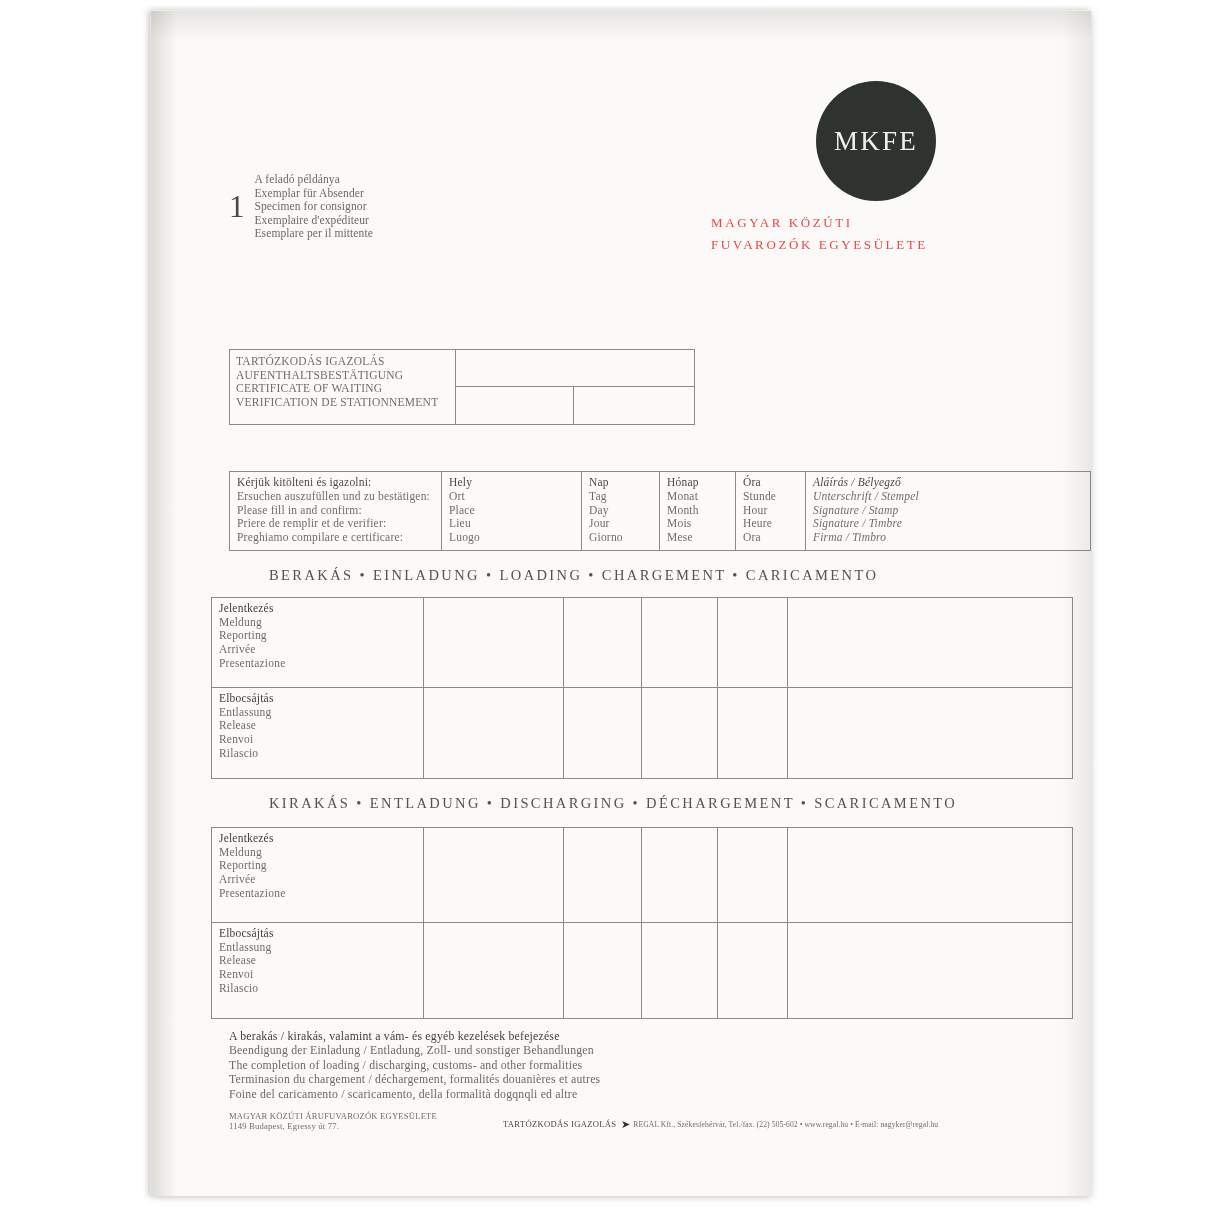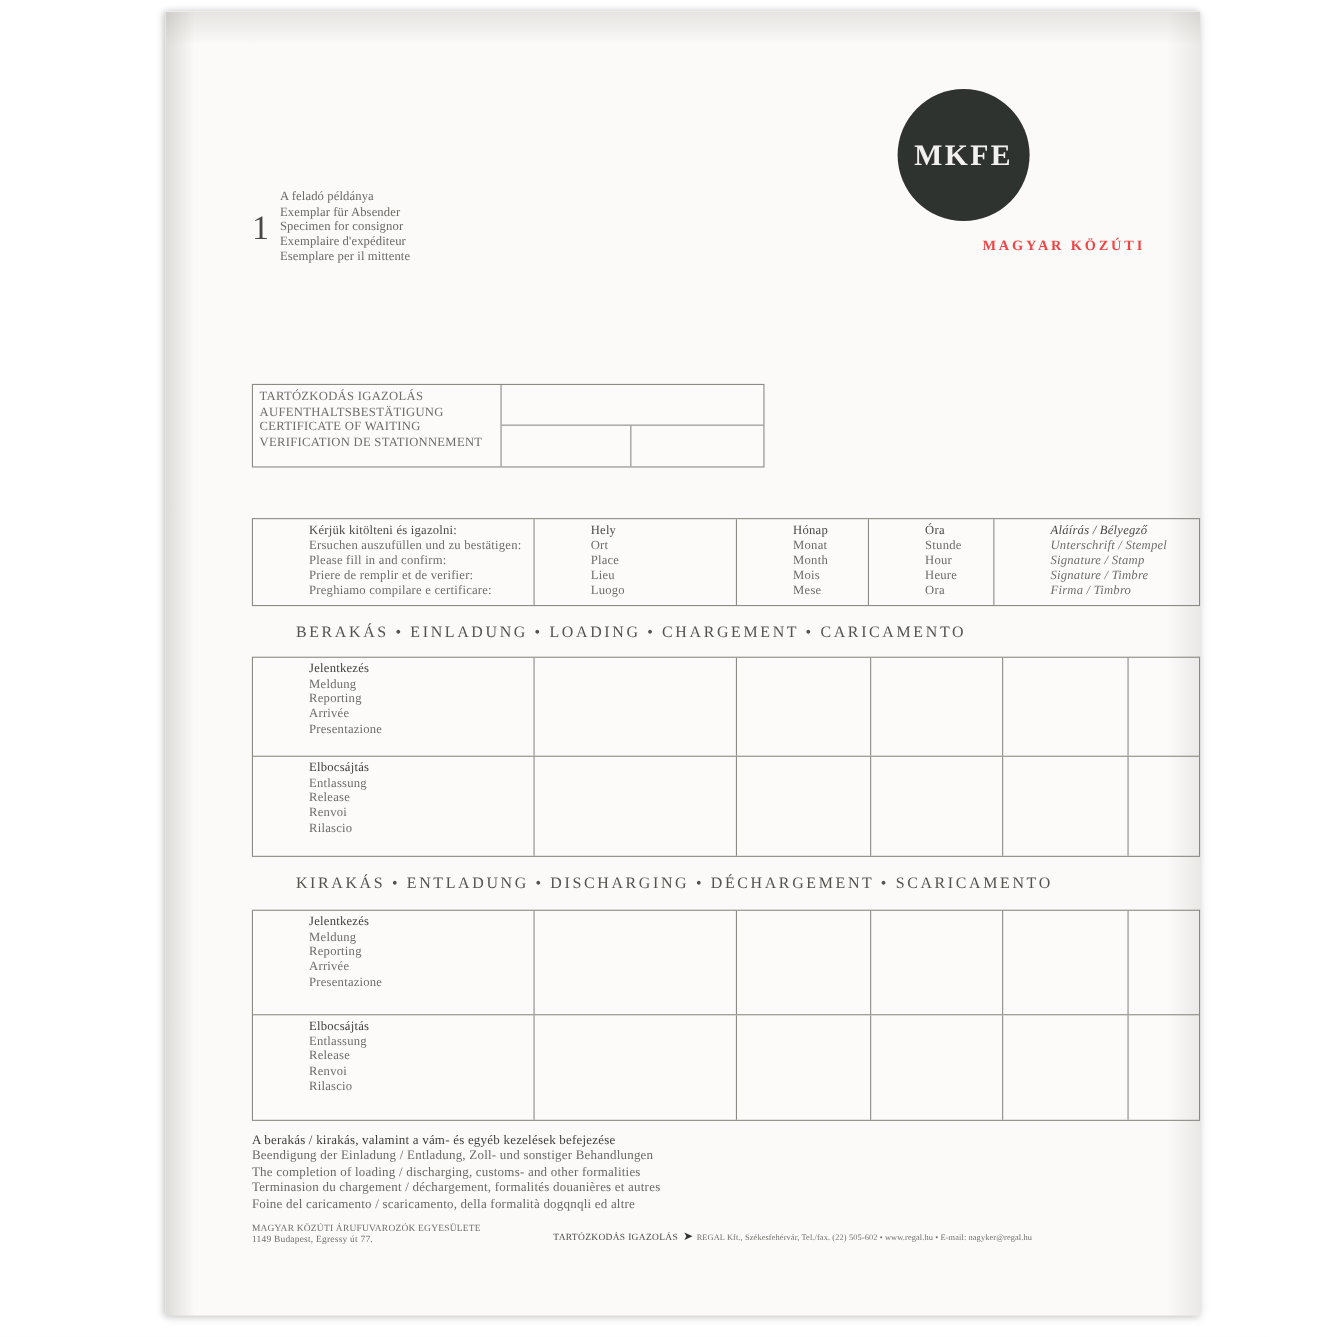--- a/index.html
+++ b/index.html
@@ -73,22 +73,21 @@
     line-height: 13.6px;
     color: #6b6965;
     letter-spacing: .1px;
   }
 
   #logo-wrap {
     position: absolute;
     left: 560px;
     top: 70px;
     width: 330px;
-    text-align: right;
-    font-weight: bold;
+    text-align: left;
   }
   #logo-circle {
     width: 120px;
     height: 120px;
     border-radius: 50%;
     background: #2f3330;
     margin: 0 auto;
     display: flex;
     align-items: center;
     justify-content: center;
@@ -112,21 +111,20 @@
     position: absolute;
     border: 1px solid #8d8a85;
     box-sizing: border-box;
     background: rgba(255,255,255,0.25);
   }
   .tbl .row { display: flex; }
   .tbl .cell {
     box-sizing: border-box;
     border-right: 1px solid #8d8a85;
     padding: 4px 6px 4px 7px;
-    margin-left: 44px;
   }
   .tbl .cell:last-child { border-right: none; font-style: italic; }
 
   
   #waiting-box {
     left: 78px;
     top: 338px;
     width: 466px;
     height: 76px;
   }
@@ -189,21 +187,21 @@
     font-size: 14.5px;
     letter-spacing: 2.4px;
     color: #55524e;
     white-space: nowrap;
     text-align: center;
   }
   #loading-caption   { left: 118px; top: 556px; }
   #discharge-caption { left: 118px; top: 784px; }
 
   
-  .grid-table { left: 78px; width: 862px; }
+  .grid-table { left: 60px; width: 862px; }
   #loading-grid   { top: 586px; height: 182px; }
   #discharge-grid { top: 816px; height: 192px; }
 
   .grid-table .row {
     height: 50%;
     box-sizing: border-box;
   }
   .grid-table .row.top { border-bottom: 1px solid #8d8a85; }
   .grid-table .cell {
     font-size: 11.5px;
@@ -281,20 +279,21 @@
       <div>Exemplaire d'expéditeur</div>
       <div>Esemplare per il mittente</div>
     </div>
   </div>
 
   <div id="logo-wrap">
     <div id="logo-circle">
       <span id="logo-text">MKFE</span>
     </div>
     <div class="assoc-line">MAGYAR KÖZÚTI</div>
+    <div class="assoc-line second">FUVAROZÓK EGYESÜLETE</div>
   </div>
 
   <div id="waiting-box" class="tbl">
     <div class="row" style="height:100%;">
       <div id="waiting-label">
         <div>TARTÓZKODÁS IGAZOLÁS</div>
         <div>AUFENTHALTSBESTÄTIGUNG</div>
         <div>CERTIFICATE OF WAITING</div>
         <div>VERIFICATION DE STATIONNEMENT</div>
       </div>
@@ -317,20 +316,27 @@
         <div>Priere de remplir et de verifier:</div>
         <div>Preghiamo compilare e certificare:</div>
       </div>
       <div class="cell w-place">
         <div class="first-line">Hely</div>
         <div>Ort</div>
         <div>Place</div>
         <div>Lieu</div>
         <div>Luogo</div>
       </div>
+      <div class="cell w-day">
+        <div class="first-line">Nap</div>
+        <div>Tag</div>
+        <div>Day</div>
+        <div>Jour</div>
+        <div>Giorno</div>
+      </div>
       <div class="cell w-month">
         <div class="first-line">Hónap</div>
         <div>Monat</div>
         <div>Month</div>
         <div>Mois</div>
         <div>Mese</div>
       </div>
       <div class="cell w-hour">
         <div class="first-line">Óra</div>
         <div>Stunde</div>

